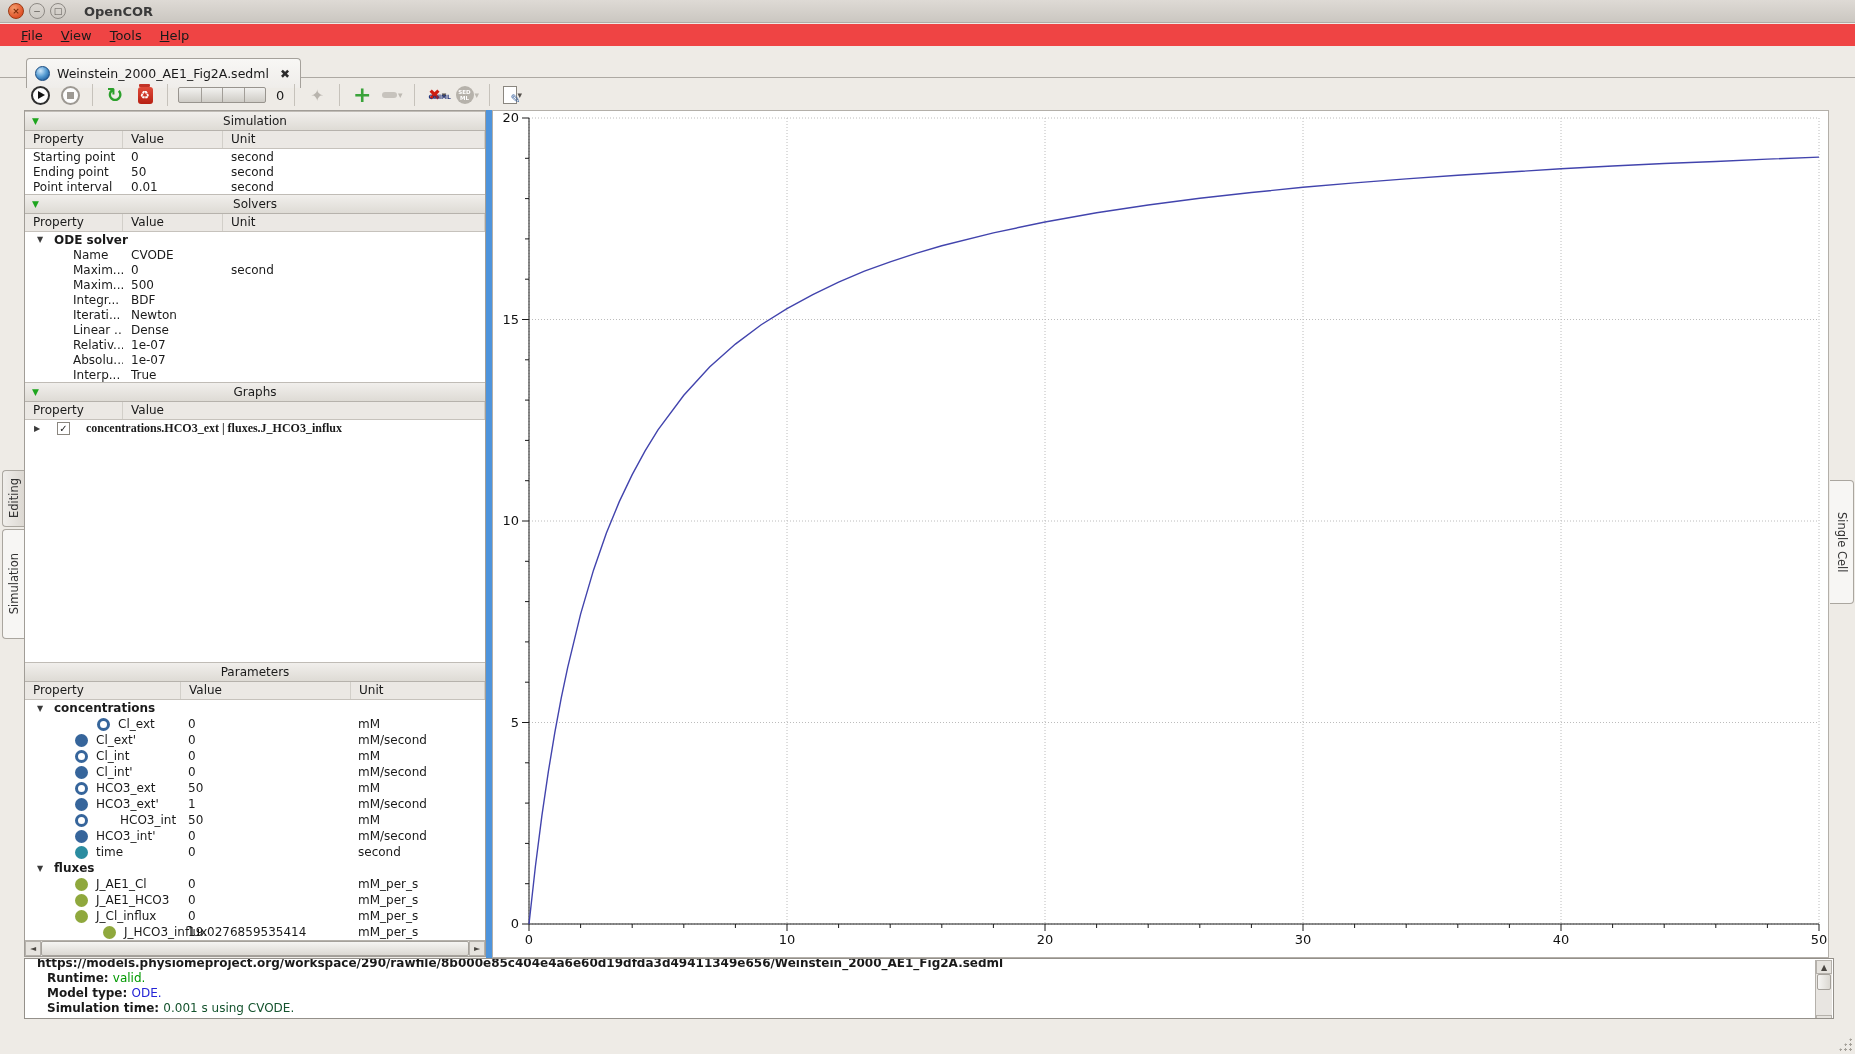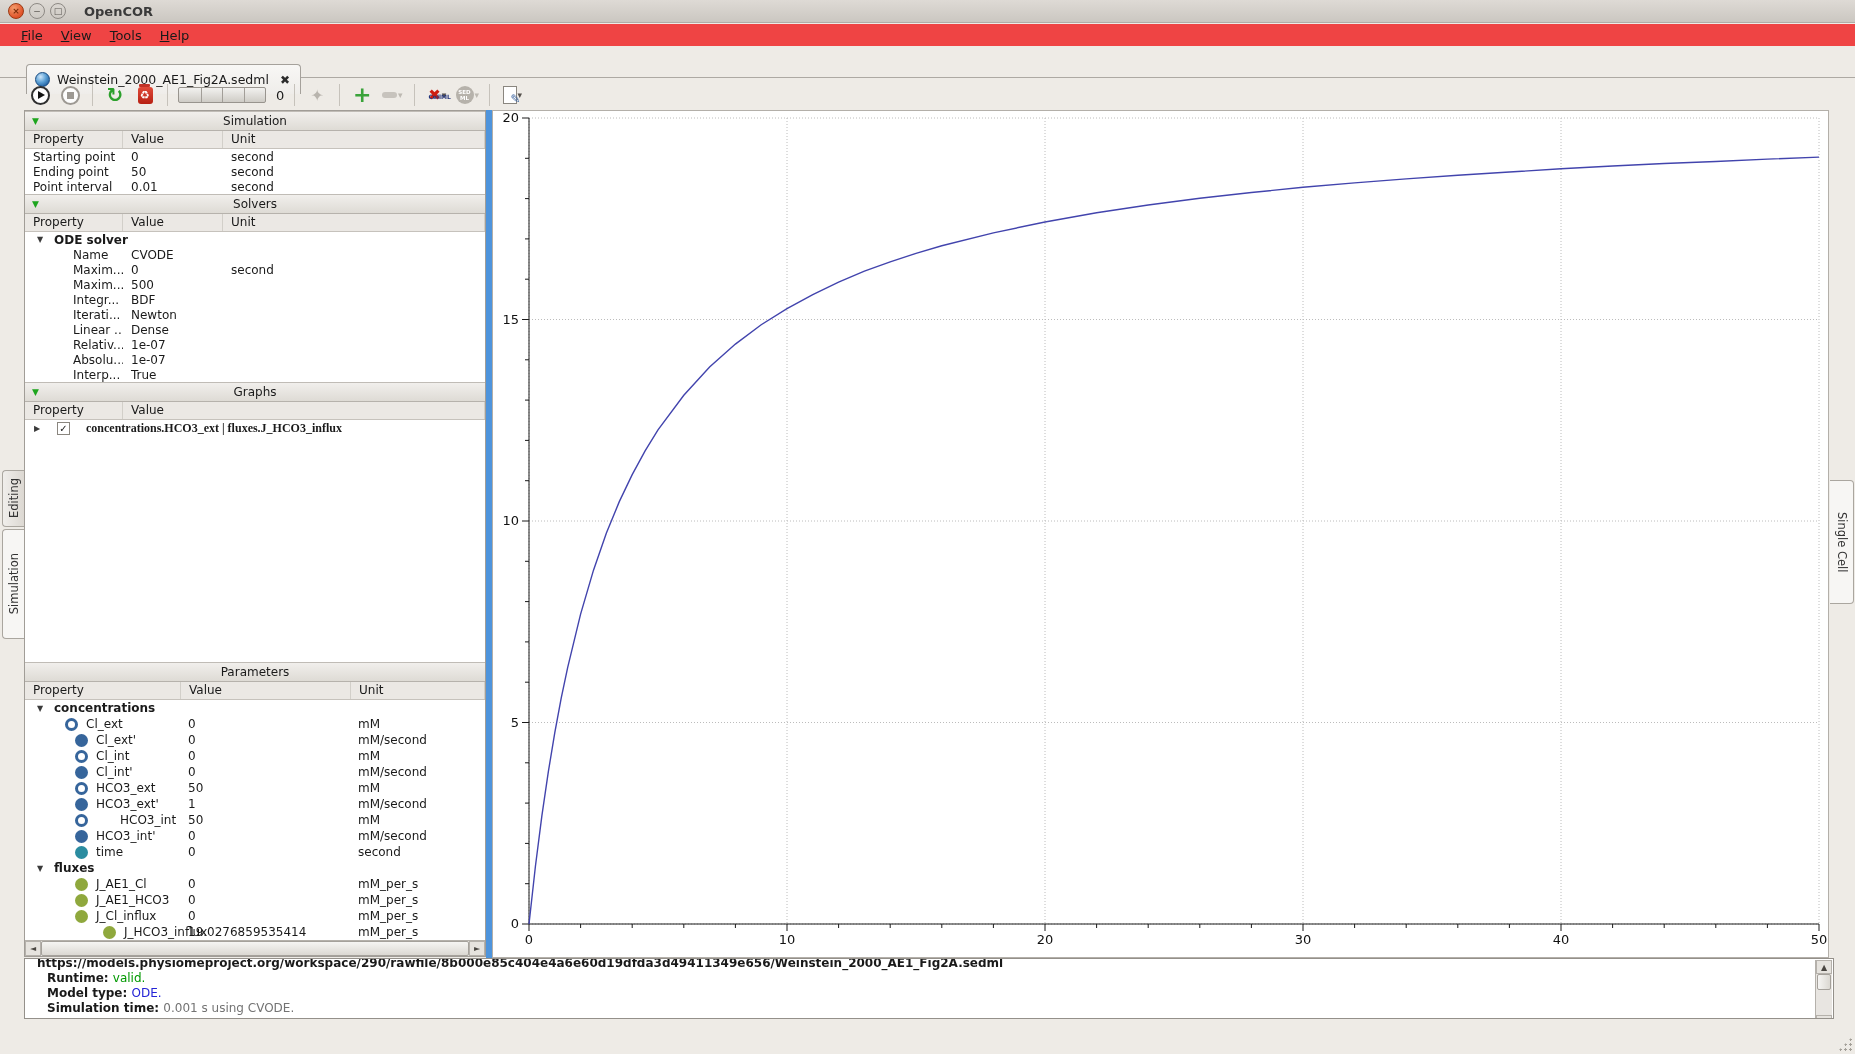--- a/index.html
+++ b/index.html
@@ -19,21 +19,21 @@
 
   
   .menubar { position:absolute; left:0; top:24px; width:1855px; height:22px;
     display:flex; align-items:center; padding-left:12px; background:#ef4444; }
   .menu-item { display:inline-block; font-size:13px; padding:2px 9px; }
   .menu-item::first-letter { text-decoration:underline; }
 
   
   .tabbar { position:absolute; left:0; top:46px; width:1855px; height:32px; }
   .tabbar .baseline { position:absolute; left:0; bottom:0; width:100%; height:1px; background:#adA9a3; }
-  .filetab { position:absolute; left:26px; top:18px; height:30px; padding:0 10px 0 8px;
+  .filetab { position:absolute; left:26px; top:12px; height:30px; padding:0 10px 0 8px;
     background:linear-gradient(#f8f7f5,#efedea); border:1px solid #a5a19b; border-bottom:none;
     border-radius:4px 4px 0 0; display:flex; align-items:center; gap:7px; font-size:12.5px; }
   .globe { width:15px; height:15px; border-radius:50%;
     background:radial-gradient(circle at 35% 30%, #cfe7fa, #5a9fd4 45%, #1c5a9c 85%); 
     border:1px solid #174a80; }
   .tab-close { font-size:12px; font-weight:bold; color:#2b2b2b; margin-left:4px; }
 
   
   .toolbar { position:absolute; left:28px; top:80px; height:30px; display:flex;
     align-items:center; gap:6px; }
@@ -355,21 +355,21 @@
     <div>Property</div>
       <div>Value</div>
       <div>Unit</div>
   </div>
   <div class="rows">
       <div class="grow p16">
         <div class="tree-arrow">▼</div>
         <div>concentrations</div>
       </div>
       <div class="prow cp">
-        <div class="pitem cell-p" style="padding-left: 40px;">
+        <div class="pitem cell-p" style="padding-left: 40px; margin-left: 32px;">
           <div class="pic state"></div>
           <div class="lbl">Cl_ext</div>
         </div>
         <div class="cell v">0</div>
         <div class="cell u">mM</div>
       </div>
       <div class="prow cp">
         <div class="pitem cell-p" style="padding-left: 50px;">
           <div class="pic rate"></div>
           <div class="lbl">Cl_ext'</div>
@@ -558,21 +558,21 @@
 <div class="vtab-right" style="top:480px; height:124px;">
   <span>Single Cell</span>
 </div>
 
 <div class="status">
   <div class="status-inner">
     <div class="status-line url">https://models.physiomeproject.org/workspace/290/rawfile/8b000e85c404e4a6e60d19dfda3d49411349e656/Weinstein_2000_AE1_Fig2A.sedml</div>
     <div>
         <div class="status-line ind"><b>Runtime: </b><span style="color: rgb(0, 153, 0);">valid.</span></div>
         <div class="status-line ind"><b>Model type: </b><span style="color: rgb(36, 36, 214);">ODE.</span></div>
-        <div class="status-line ind"><b>Simulation time: </b><span style="color: #737373;">0.001 s using CVODE.</span></div>
+        <div class="status-line ind"><b>Simulation time: </b><span style="color: #14532d;">0.001 s using CVODE.</span></div>
       </div>
   </div>
   <div class="vscroll">
     <div class="vbtn">▲</div>
     <div class="vthumb"></div>
     <div class="vtrack"></div>
     <div class="vbtn">▼</div>
   </div>
 </div>
 

